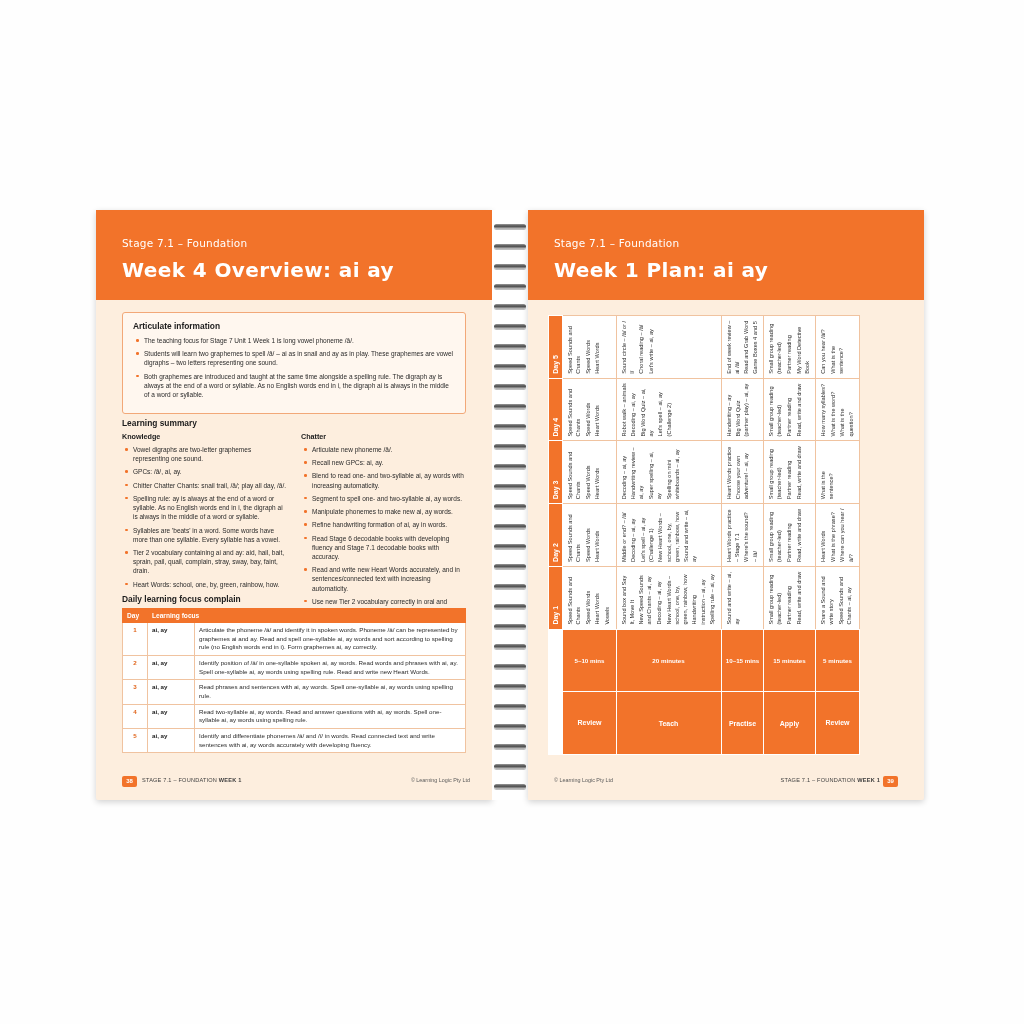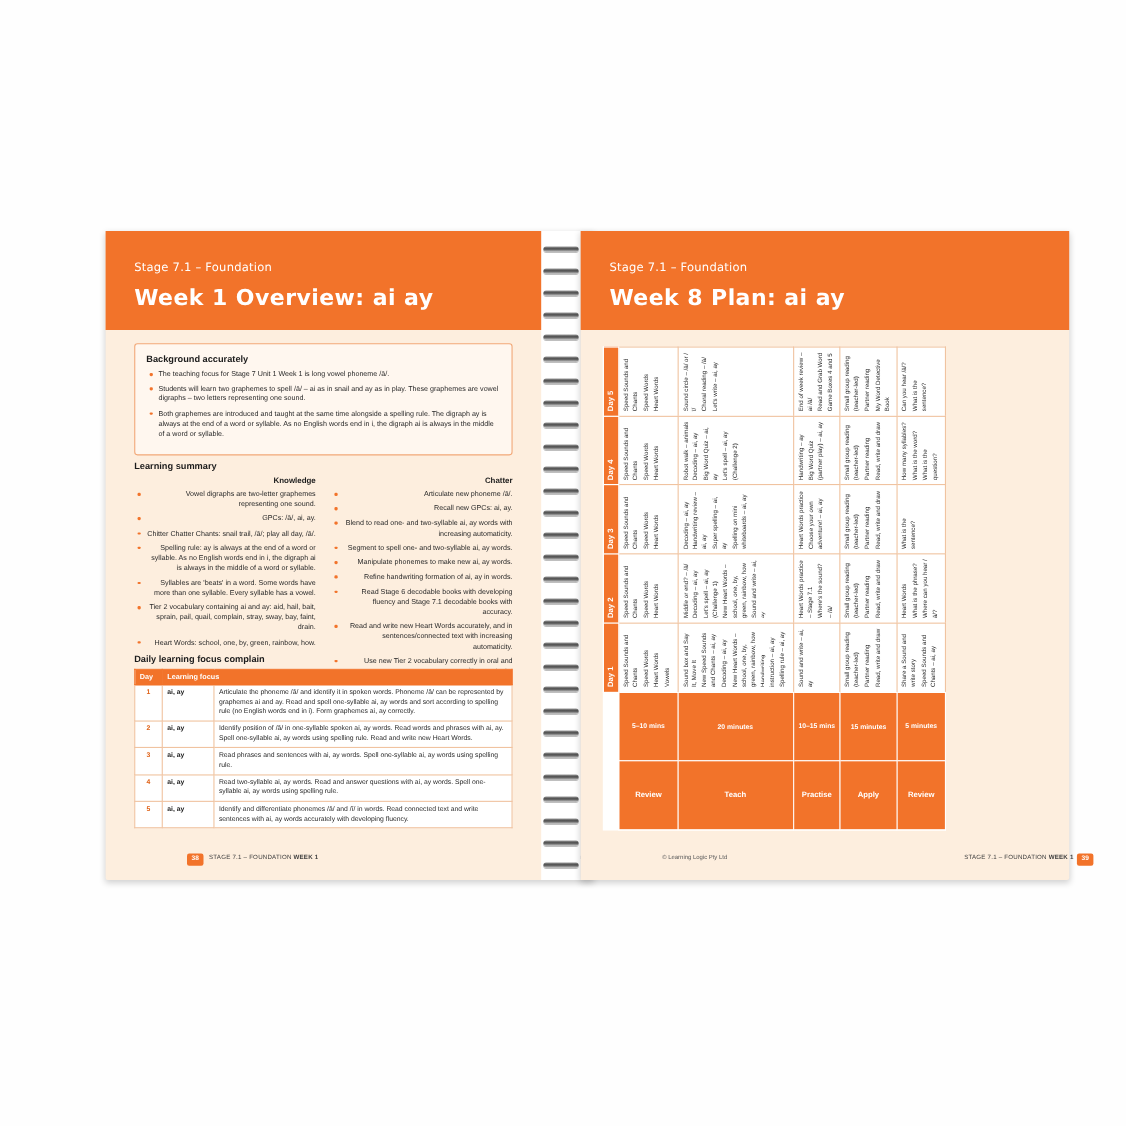--- a/index.html
+++ b/index.html
@@ -26,21 +26,20 @@
     width: 856px;
     height: 590px;
   }
   .page {
     position: absolute;
     top: 0;
     width: 396px;
     height: 590px;
     background: #fdeede;
     box-shadow: 0 2px 6px rgba(0,0,0,0.18);
-    padding-left: 48px;
   }
   .page-left { left: 0; border-radius: 2px 0 0 2px; }
   .page-right { left: 432px; border-radius: 0 2px 2px 0; }
 
   
   .spine {
     position: absolute;
     left: 396px;
     top: 0;
     width: 36px;
@@ -138,21 +137,21 @@
     color: #1c1c1c;
     margin-bottom: 4px;
   }
   .two-col {
     position: absolute;
     left: 26px;
     width: 344px;
     display: flex;
     gap: 14px;
   }
-  .two-col .col { width: 165px; text-align: right; }
+  .two-col .col { width: 165px; }
 
   
   .dft {
     position: absolute;
     left: 26px;
     width: 344px;
     border-collapse: collapse;
     font-size: 6.2px;
     background: #ffffff;
   }
@@ -296,25 +295,25 @@
 </head>
 <body>
 
 <div id="stage">
   <div class="book">
 
     <div class="page page-left">
 
       <div class="page-header">
         <div class="hdr-stage">Stage 7.1 – Foundation</div>
-        <div class="hdr-title">Week 1 Overview: ai ay</div>
+        <div class="hdr-title">Week 4 Overview: ai ay</div>
       </div>
 
       <div class="bg-box">
-        <h3>Background accurately</h3>
+        <h3>Articulate information</h3>
         <ul class="bullets">
           <li>The teaching focus for Stage 7 Unit 1 Week 1 is long vowel phoneme /ā/.</li>
           <li>Students will learn two graphemes to spell /ā/ – ai as in snail and ay as in play. These graphemes are vowel digraphs – two letters representing one sound.</li>
           <li>Both graphemes are introduced and taught at the same time alongside a spelling rule. The digraph ay is always at the end of a word or syllable. As no English words end in i, the digraph ai is always in the middle of a word or syllable.</li>
         </ul>
       </div>
 
       <div class="sec-title" style="left:26px; top:208px;">Learning summary</div>
 
       <div class="two-col" style="top:222px;">
@@ -423,21 +422,21 @@
       <div class="spiral-ring" style="top:514px;"></div>
       <div class="spiral-ring" style="top:534px;"></div>
       <div class="spiral-ring" style="top:554px;"></div>
       <div class="spiral-ring" style="top:574px;"></div>
     </div>
 
     <div class="page page-right">
 
       <div class="page-header">
         <div class="hdr-stage">Stage 7.1 – Foundation</div>
-        <div class="hdr-title">Week 8 Plan: ai ay</div>
+        <div class="hdr-title">Week 1 Plan: ai ay</div>
       </div>
 
       <div class="plan-wrap">
         <div class="plan-rot">
           <table class="plan">
             <thead>
               <tr>
                 <th class="corner"></th>
                 <th class="corner"></th>
                 <th class="dayhead">Day 1</th>

